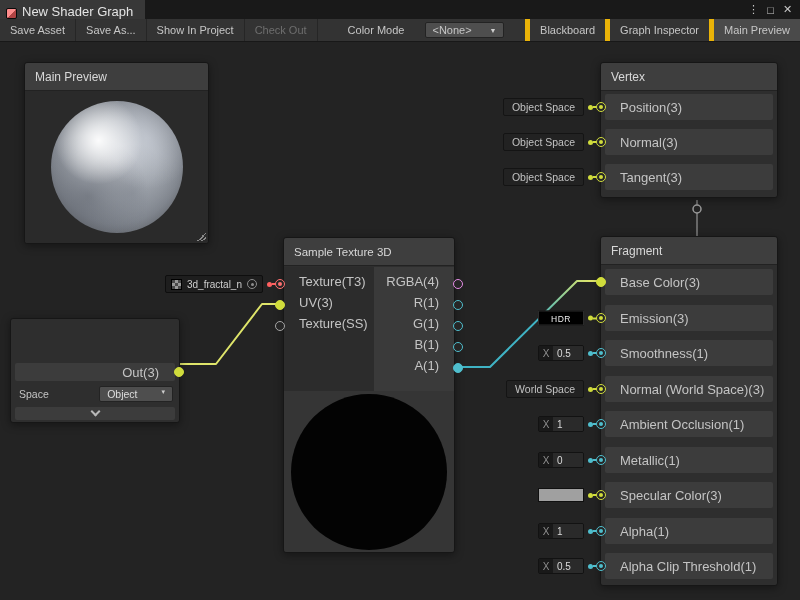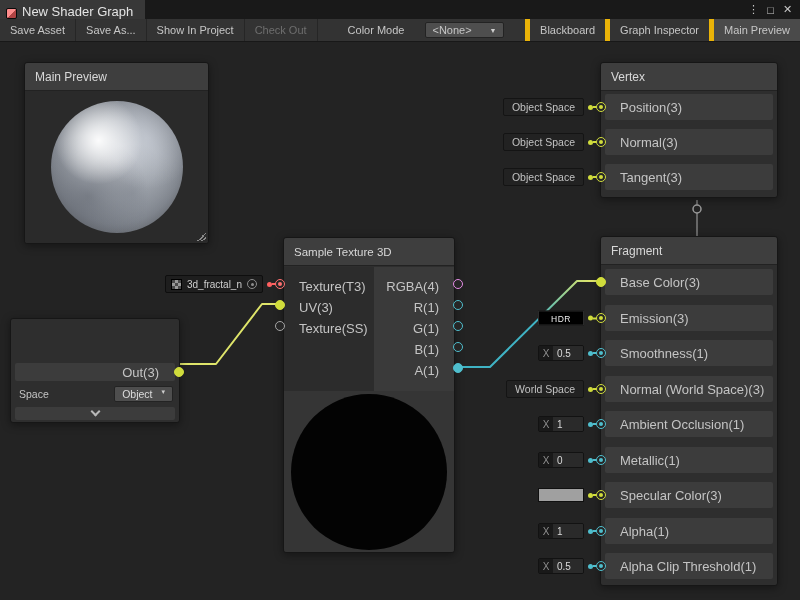--- a/index.html
+++ b/index.html
@@ -79,21 +79,21 @@
   .resize-handle{position:absolute;right:2px;bottom:2px;width:10px;height:10px;
     background:linear-gradient(135deg,transparent 55%,#8A8A8A 55% 65%,transparent 65% 75%,#8A8A8A 75% 85%,transparent 85%)}
   
   #vertex-node{left:600px;top:62px;width:178px;height:136px}
   #fragment-node{left:600px;top:236px;width:178px;height:350px}
   
   #sample-node{left:283px;top:237px;width:172px;height:316px}
   #sample-node .node-header{font-size:11.5px}
   .sn-body{position:absolute;top:29px;left:0;right:0;height:124px;background:#2C2C2C}
   .sn-outcol{position:absolute;top:0;right:0;width:80px;height:100%;background:#3A3A3A}
-  .sn-row{position:absolute;height:20px;display:flex;align-items:flex-end;font-size:10.5px;color:#BFBFBF}
+  .sn-row{position:absolute;height:20px;display:flex;align-items:flex-start;font-size:10.5px;color:#BFBFBF}
   .sn-row.in{left:0;width:110px}
   .sn-row.in .nrow-label{margin-left:15px}
   .sn-row.out{right:0;width:80px;justify-content:flex-end}
   .sn-row.out .nrow-label{margin:0 15px 0 0}
   .sn-preview{position:absolute;top:153px;left:0;right:0;bottom:0;background:#353535;border-radius:0 0 3px 3px;
     display:flex;align-items:center;justify-content:center}
   .sn-circle{width:156px;height:156px;border-radius:50%;background:#030303}
   .tex-pill{display:flex;align-items:center;gap:5px;height:18px;background:#1E1E1E;border:1px solid #0e0e0e;
     border-radius:2px;padding:0 5px;font-size:10px;color:#CFCFCF}
   .tex-icon{width:11px;height:11px;border:1px solid #000;
@@ -102,21 +102,21 @@
     background-size:6px 6px;background-position:0 0,3px 3px}
   .tex-picker{width:10px;height:10px;border-radius:50%;border:1px solid #8d8d8d;
     display:flex;align-items:center;justify-content:center}
   .tex-picker::after{content:"";width:3px;height:3px;border-radius:50%;background:#8d8d8d}
   
   #position-node{left:10px;top:318px;width:170px;height:105px}
   #position-node .out-row{top:44px;height:18px}
   #position-node .out-row .nrow-label{margin:0 16px 0 auto}
   .space-row{position:absolute;left:0;right:0;top:64px;height:22px;display:flex;align-items:center;
     padding:0 6px 0 8px;font-size:10.5px;color:#C4C4C4}
-  .mini-drop{margin-left:auto;display:flex;align-items:flex-start;gap:9px;background:#4E4E4E;border:1px solid #232323;
+  .mini-drop{margin-left:auto;display:flex;align-items:flex-start;gap:24px;background:#4E4E4E;border:1px solid #232323;
     border-radius:2px;padding:1px 7px;font-size:10.5px;color:#DDD}
   .mini-drop .arr{font-size:7px;color:#CFCFCF}
   .chev-row{position:absolute;left:4px;right:4px;top:88px;height:13px;background:#3C3C3C;border-radius:2px;
     display:flex;align-items:center;justify-content:center}
   .chevron{width:7px;height:7px;border-right:2px solid #B8B8B8;border-bottom:2px solid #B8B8B8;
     transform:rotate(45deg);margin-top:-4px}
 </style>
 </head>
 <body>
 

